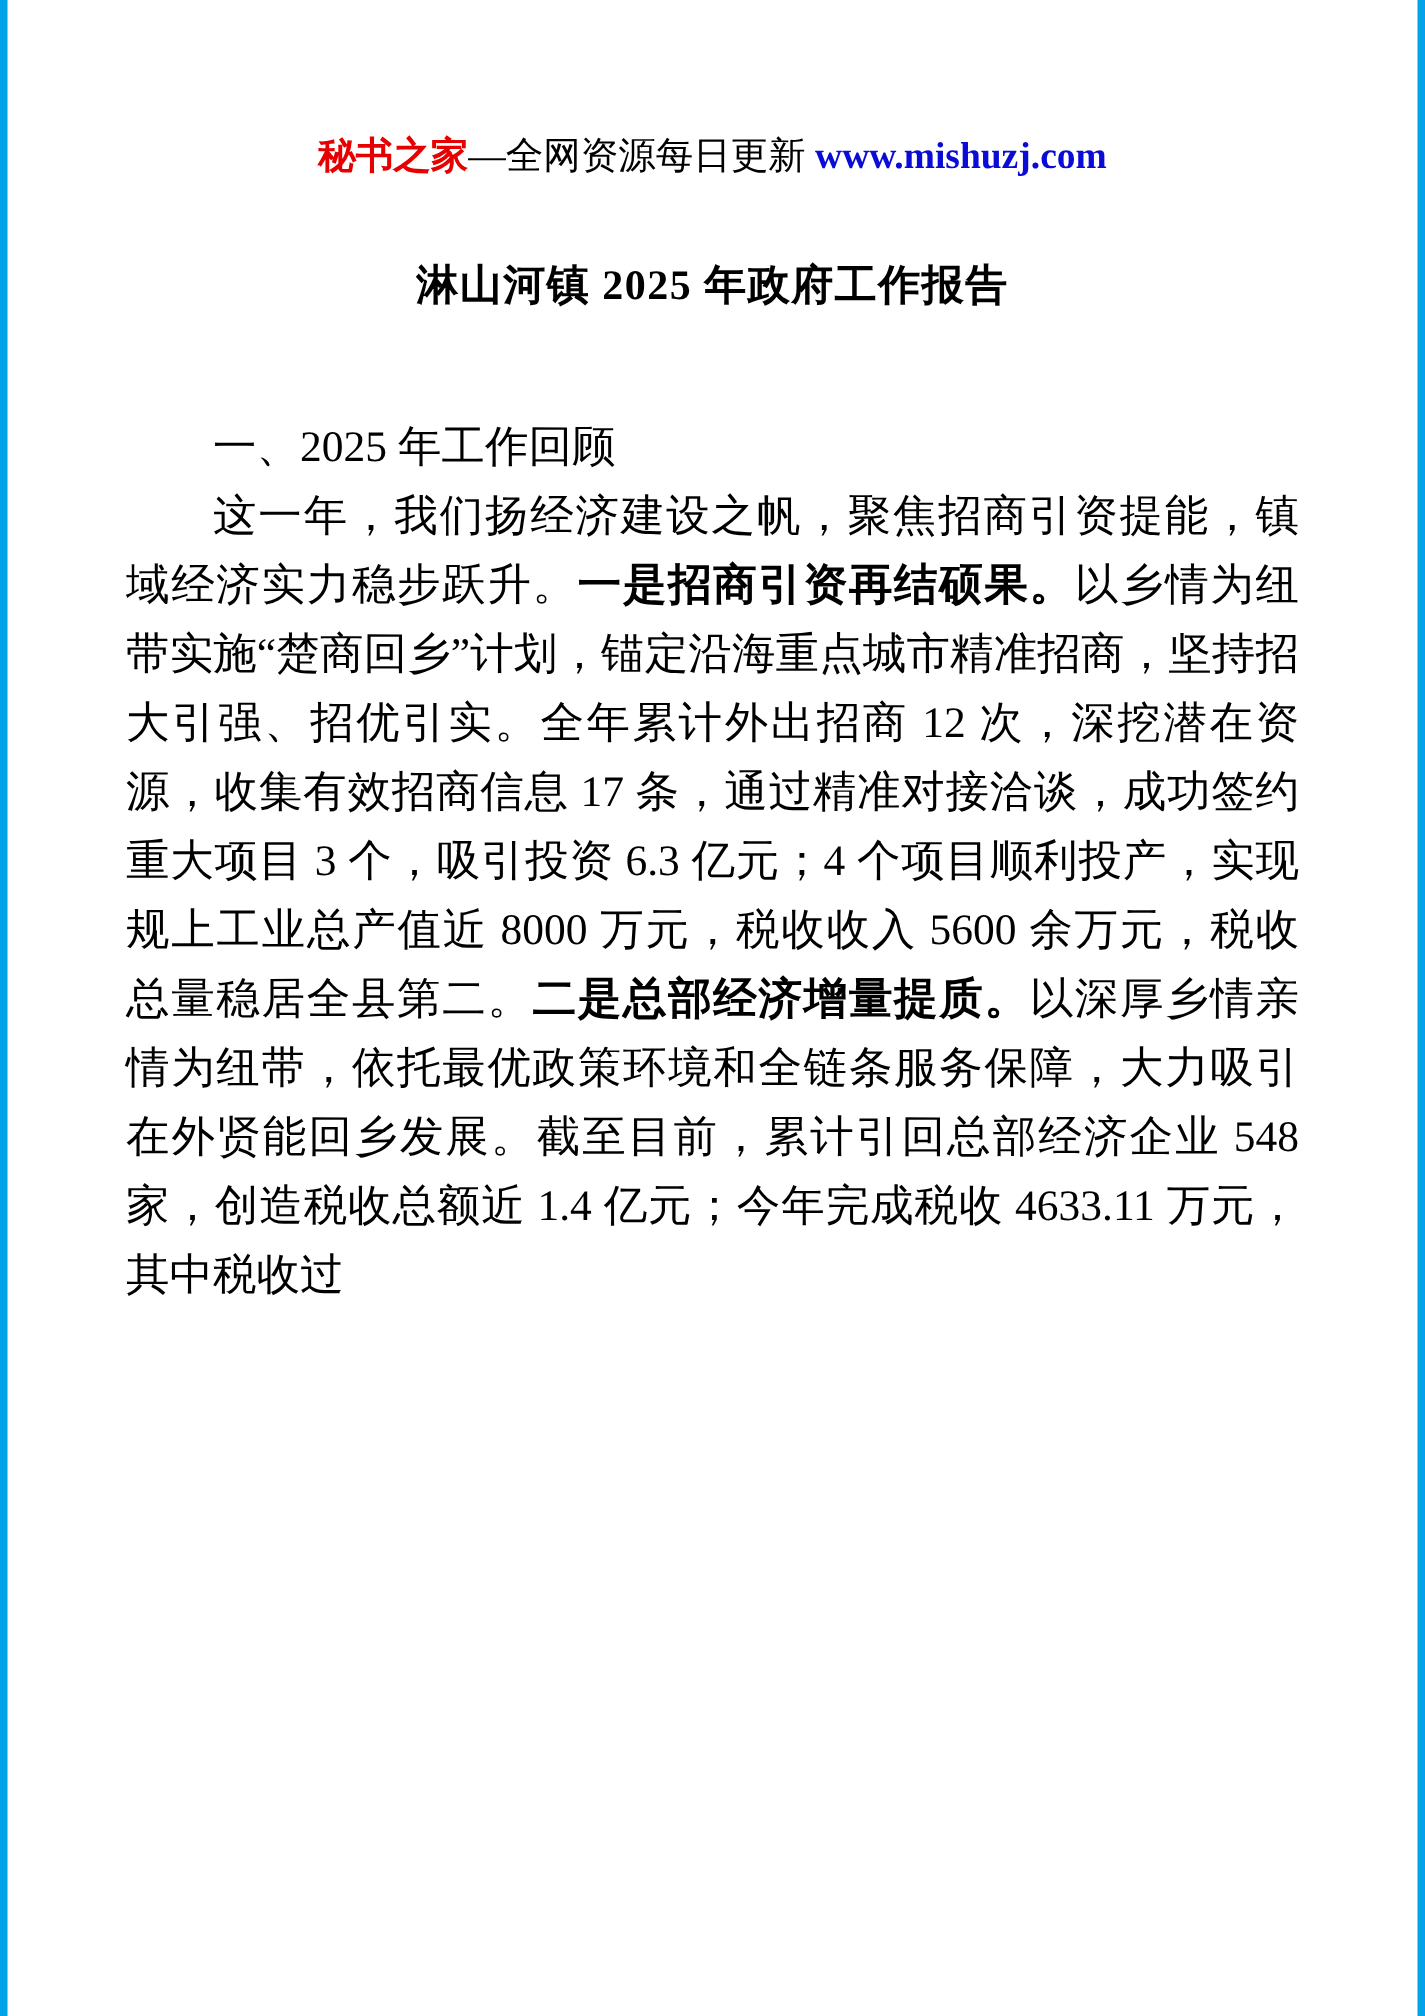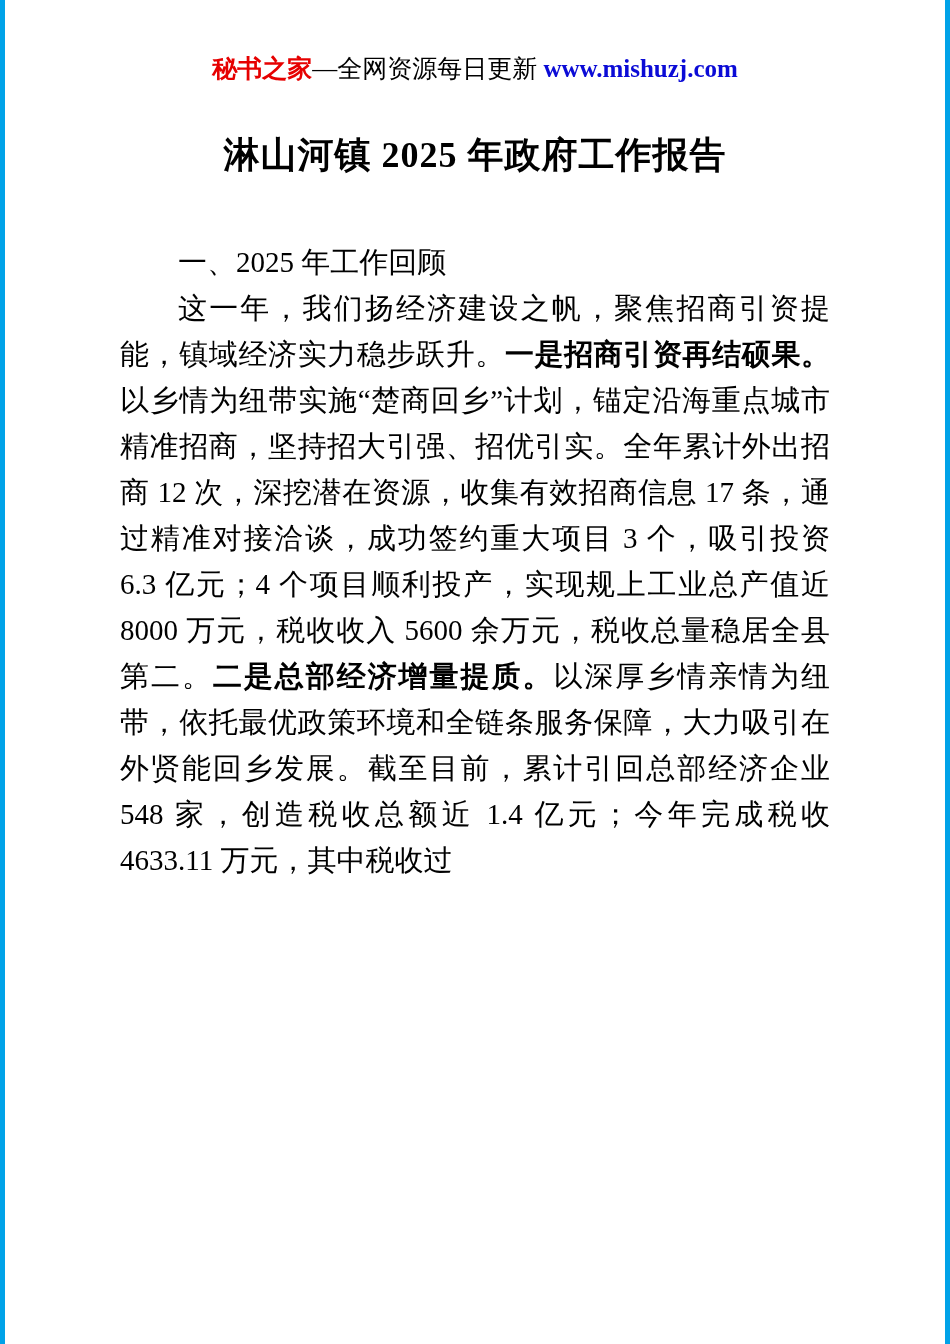--- a/index.html
+++ b/index.html
@@ -23,47 +23,47 @@
     position:absolute;
     top:0;
     bottom:0;
     width:5px;
     background:var(--edge-blue);
   }
   .edge-left{left:0;}
   .edge-right{right:0;}
   .header{
     text-align:center;
-    padding-top:52px;
+    padding-top:88px;
     font-size:25px;
     line-height:33px;
     white-space:nowrap;
   }
   .header .brand{
     color:var(--brand-red);
     font-weight:bold;
   }
   .header .tagline{
     color:var(--text-black);
     font-weight:normal;
   }
   .header .url{
     color:var(--link-blue);
     font-weight:bold;
   }
   .title{
     text-align:center;
-    font-size:36px;
+    font-size:28px;
     line-height:52px;
     font-weight:bold;
     margin:44px 60px 58px;
     letter-spacing:1px;
   }
   .doc{
-    padding:0 120px;
+    padding:0 84px;
   }
   .para{
     margin:0;
     font-size:29px;
     line-height:46px;
     text-align:justify;
     text-justify:inter-ideograph;
     text-indent:2em;
   }
   .para .bold{

